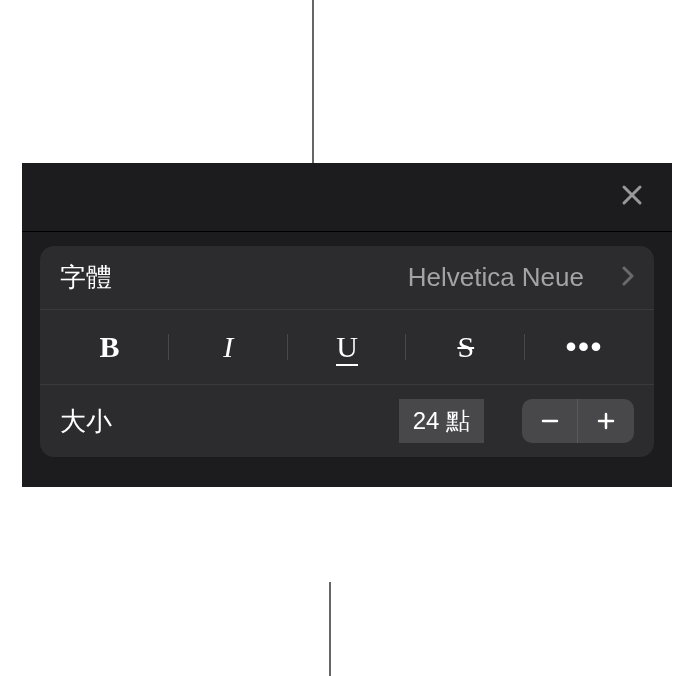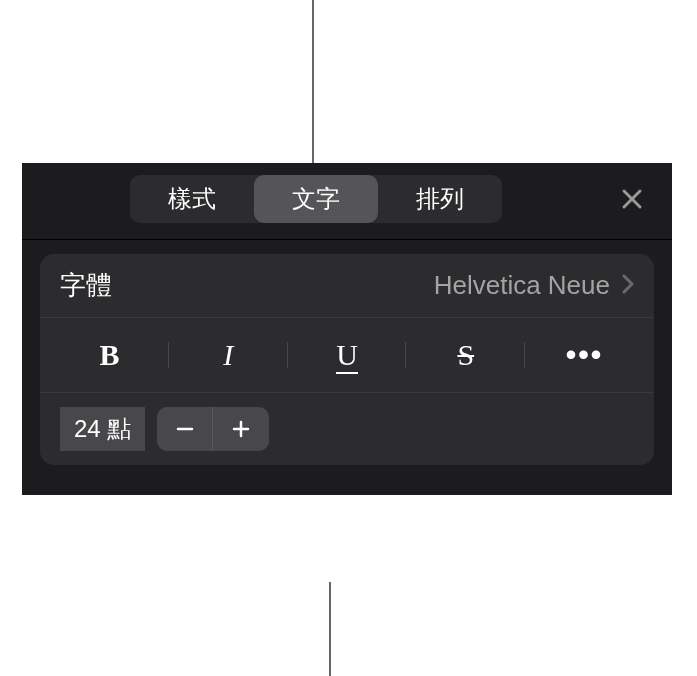--- a/index.html
+++ b/index.html
@@ -82,20 +82,21 @@
       background: #2c2c2e;
       margin: 0 18px;
       border-radius: 14px;
       overflow: hidden;
     }
     .row {
       display: flex;
       align-items: center;
       padding: 14px 20px;
       border-bottom: 1px solid #3a3a3c;
+      gap: 26px;
     }
     .row:last-child {
       border-bottom: none;
     }
     .row-label {
       color: #fff;
       font-size: 26px;
       flex: 1;
     }
     .row-value {
@@ -181,25 +182,20 @@
       margin-right: 20px;
     }
   </style>
 </head>
 <body>
 
 <div class="callout-line-top"></div>
 
 <div class="panel">
   <div class="tab-bar">
-    <div class="tab-group">
-      <div class="tab">樣式</div>
-      <div class="tab active">文字</div>
-      <div class="tab">排列</div>
-    </div>
     <div class="close-btn">
       <svg width="22" height="22" viewBox="0 0 22 22">
         <line x1="3" y1="3" x2="19" y2="19" stroke="#999" stroke-width="3" stroke-linecap="round"></line>
         <line x1="19" y1="3" x2="3" y2="19" stroke="#999" stroke-width="3" stroke-linecap="round"></line>
       </svg>
     </div>
   </div>
   <div class="divider"></div>
 
   <div class="content-card">
@@ -216,20 +212,21 @@
 
     <div class="style-row">
       <div class="style-btn bold">B</div>
       <div class="style-btn italic">I</div>
       <div class="style-btn"><span class="underline-wrap">U</span></div>
       <div class="style-btn strike">S</div>
       <div class="style-btn more-dots">•••</div>
     </div>
 
     <div class="row">
+      <div class="row-label">大小</div>
       <div class="size-value-box">24 點</div>
       <div class="stepper">
         <div class="stepper-btn">
           <svg width="20" height="20" viewBox="0 0 20 20">
               <line x1="3" y1="10" x2="17" y2="10" stroke="#fff" stroke-width="2.5" stroke-linecap="round"></line>
             </svg>
         </div>
         <div class="stepper-btn">
           <svg width="20" height="20" viewBox="0 0 20 20">
               <line x1="3" y1="10" x2="17" y2="10" stroke="#fff" stroke-width="2.5" stroke-linecap="round"></line>

